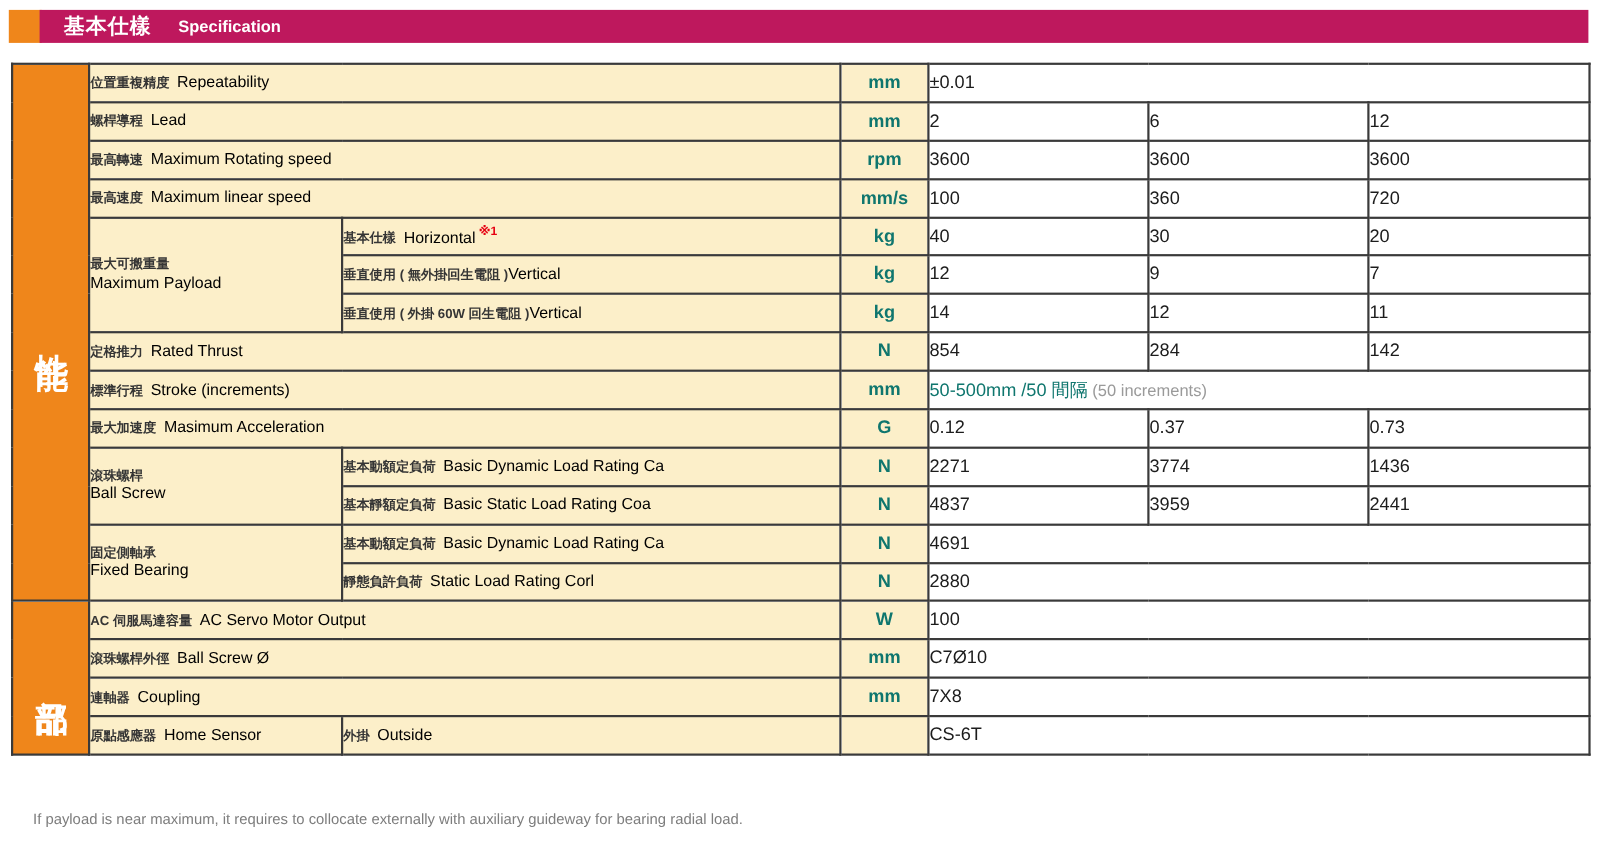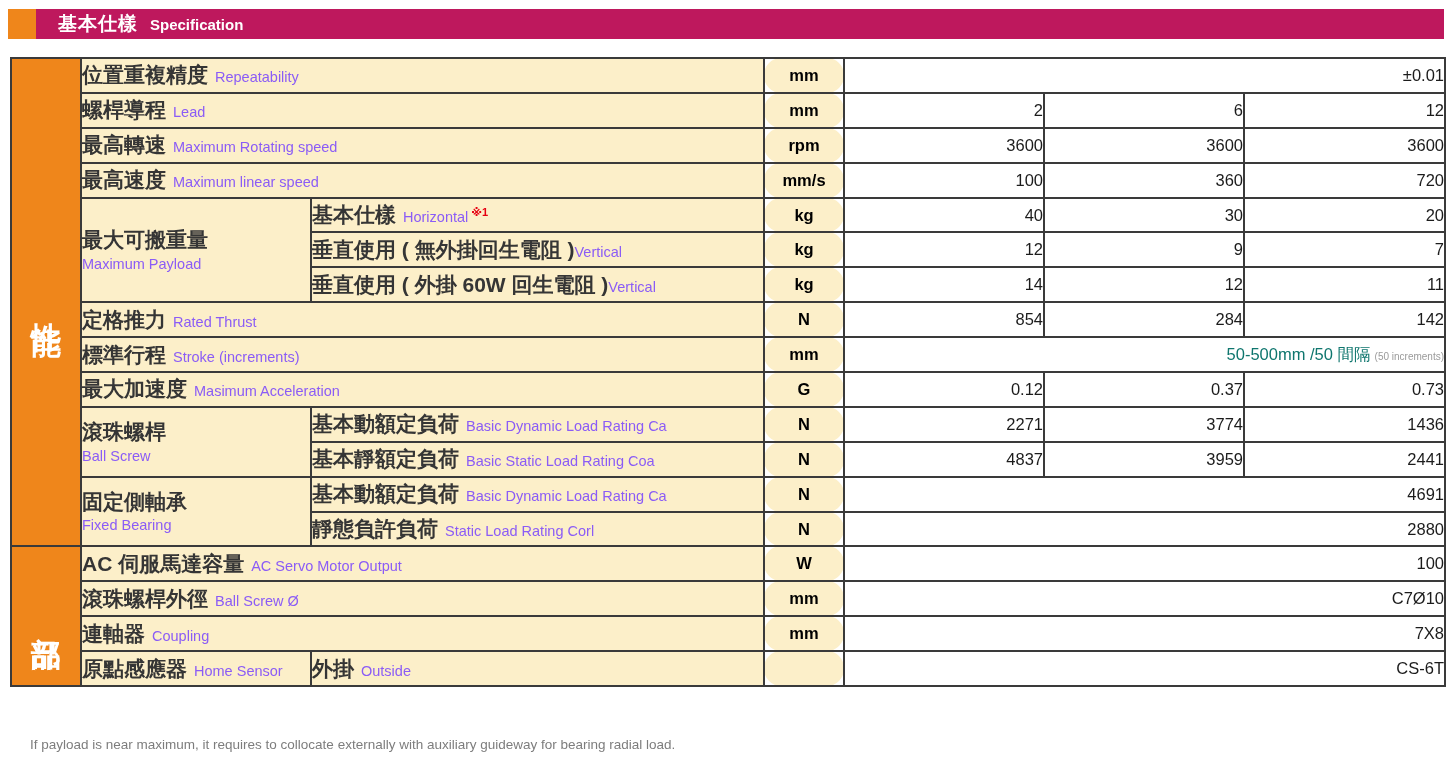--- a/index.html
+++ b/index.html
@@ -6,21 +6,21 @@
   body{
     width:1453px;height:769px;position:relative;background:#ffffff;
     font-family:"Liberation Sans","DejaVu Sans",sans-serif;
     overflow:hidden;
   }
   
   .header{position:absolute;top:9px;left:8px;right:9px;height:30px;}
   .header .accent{position:absolute;left:0;top:0;width:30px;height:30px;background:#EF861B;}
   .header .bar{position:absolute;left:28px;right:0;top:0;height:30px;background:#be185d;display:flex;align-items:center;padding-left:22px;box-sizing:border-box;}
   .header .title-zh{color:#ffffff;font-weight:bold;font-size:19px;letter-spacing:1px;}
-  .header .title-en{color:#ffffff;font-weight:bold;font-size:15px;margin-left:12px;}
+  .header .title-en{color:#ffffff;font-weight:bold;font-size:15px;margin-left:24px;}
 
   
   table.spec{
     position:absolute;left:10px;top:57px;
     border-collapse:collapse;table-layout:fixed;
     width:1434px;
   }
   table.spec td{
     border:2px solid #3a3a3a;
     height:34.9px;
@@ -31,29 +31,29 @@
   }
   td.section{
     background:#EF861B;text-align:center;vertical-align:middle;
   }
   td.section .vtext{
     writing-mode:vertical-rl;text-orientation:upright;
     color:#ffffff;font-weight:bold;font-size:30px;letter-spacing:4px;
     line-height:1;display:inline-block;
   }
   td.lbl{background:#FCEFC9;vertical-align:middle;padding-left:12px;}
-  .zh{color:#353535;font-weight:bold;font-size:21px;}
-  .en{color:#8b5cf6;font-size:14.5px;margin-left:7px;}
+  .zh{color:#353535;font-weight:bold;font-size:12px;}
+  .en{color:#000000;font-size:14.5px;margin-left:7px;}
   .group .zh{display:block;line-height:1.35;}
   .group .en{display:block;margin-left:0;line-height:1.3;}
   sup.refnote{color:#E60012;font-weight:bold;font-size:11px;margin-left:3px;}
-  td.unit{background:#FCEFC9;text-align:center;vertical-align:middle;color:#000000;font-weight:bold;font-size:16.5px;border-radius:17px;}
-  td.val{background:#ffffff;text-align:right;vertical-align:middle;color:#1c1c1c;font-size:16.5px;margin-top:48px;}
+  td.unit{background:#FCEFC9;text-align:center;vertical-align:middle;color:#0f766e;font-weight:bold;font-size:16.5px;}
+  td.val{background:#ffffff;text-align:left;vertical-align:middle;color:#1c1c1c;font-size:16.5px;margin-top:48px;}
   .stroke-main{color:#0f766e;font-weight:normal;}
-  .stroke-sub{color:#9a9a9a;font-size:10px;margin-left:4px;}
+  .stroke-sub{color:#9a9a9a;font-size:15px;margin-left:4px;}
 
   
   .footnote{position:absolute;left:8px;top:736px;}
   .footnote .fn-zh{color:#E60012;font-weight:bold;font-size:13.5px;line-height:1.3;}
   .footnote .fn-en{color:#7d7d7d;font-size:13.5px;margin-left:22px;line-height:1.4;}
 </style>
 </head>
 <body>
 
 <div class="header">

